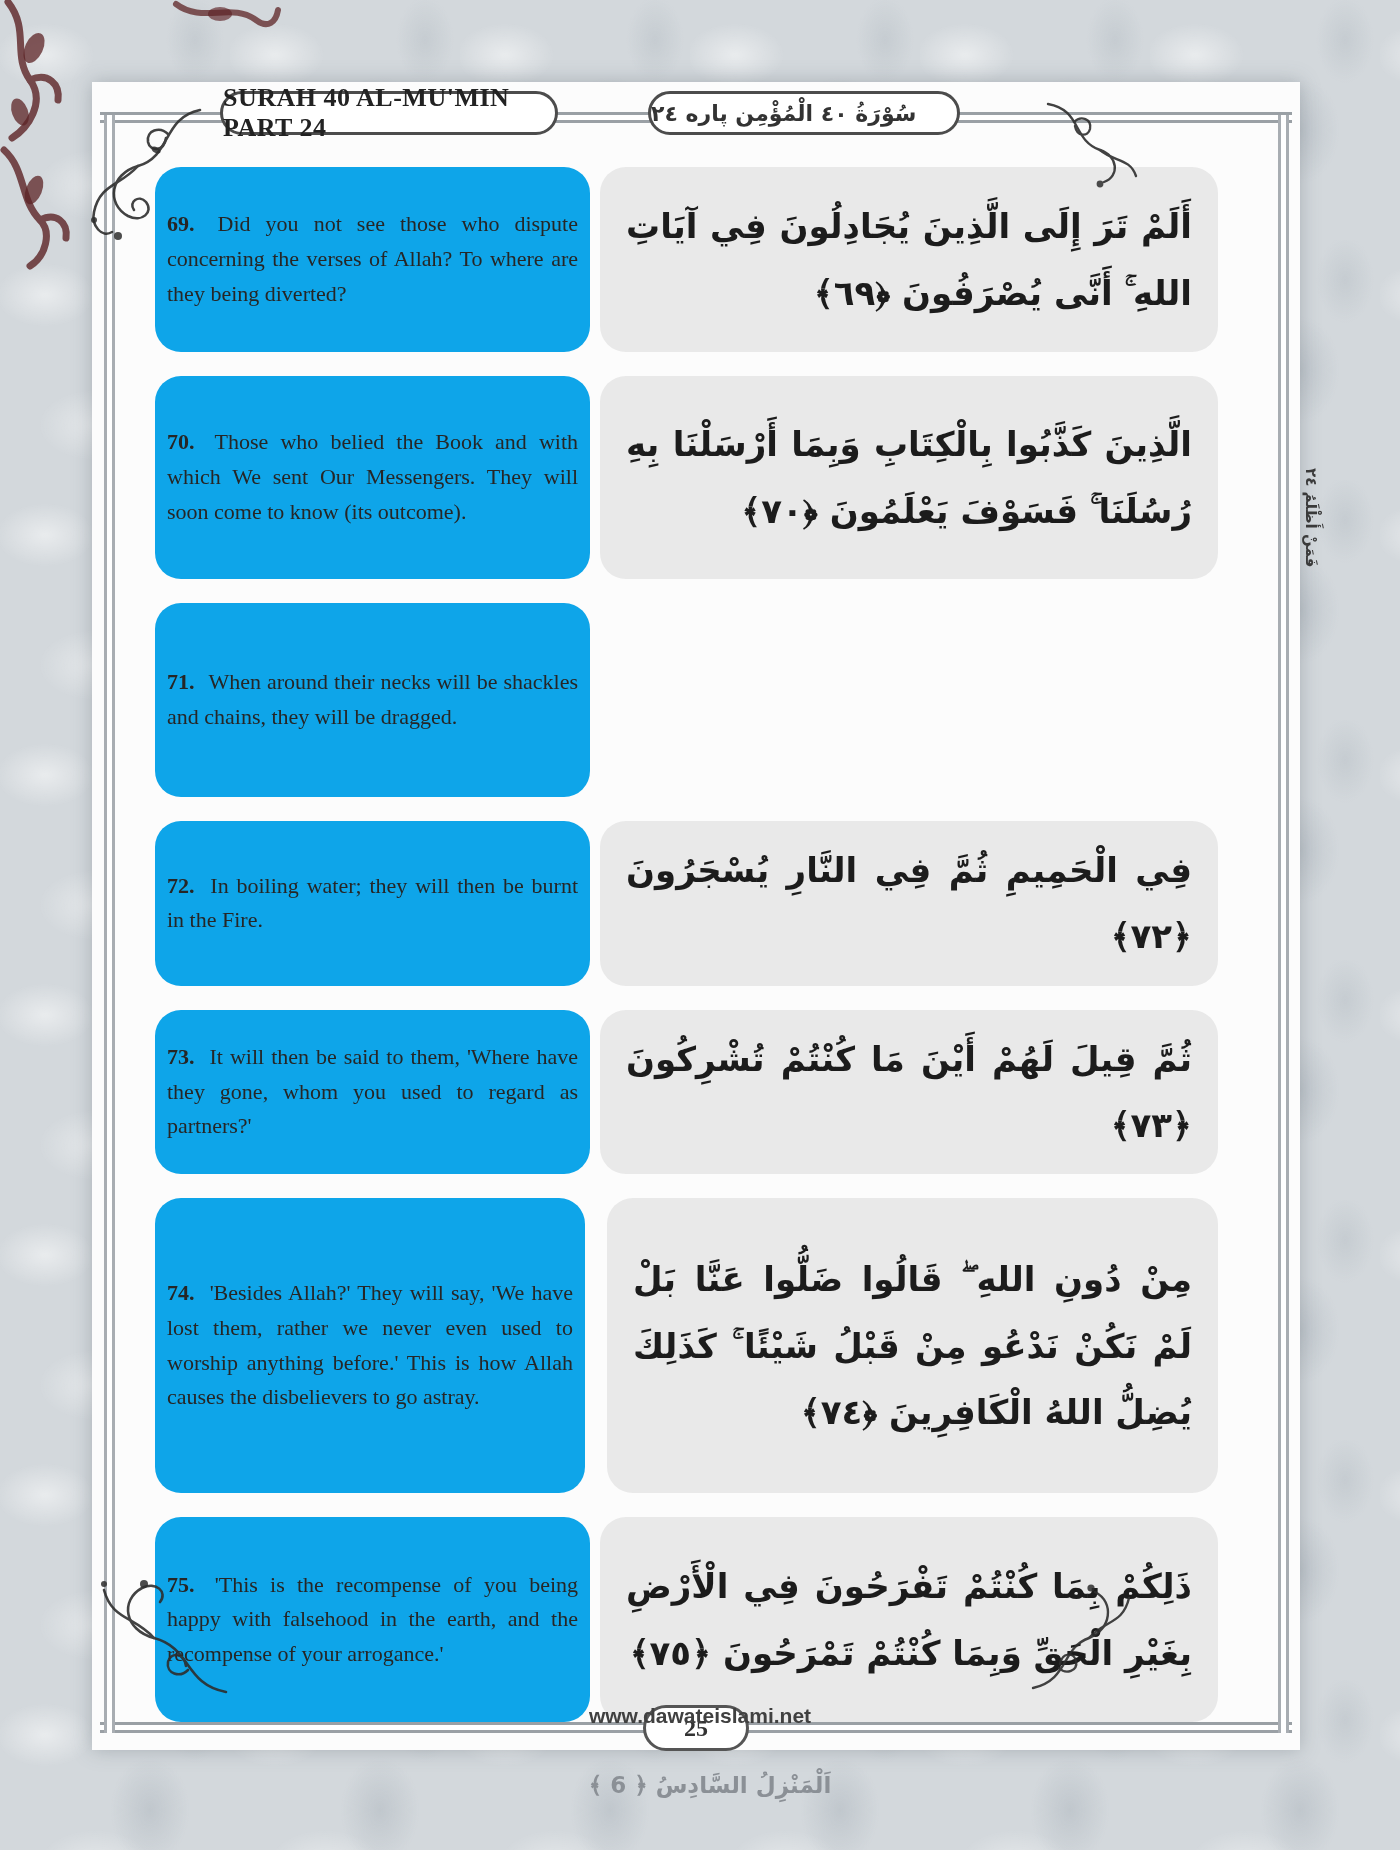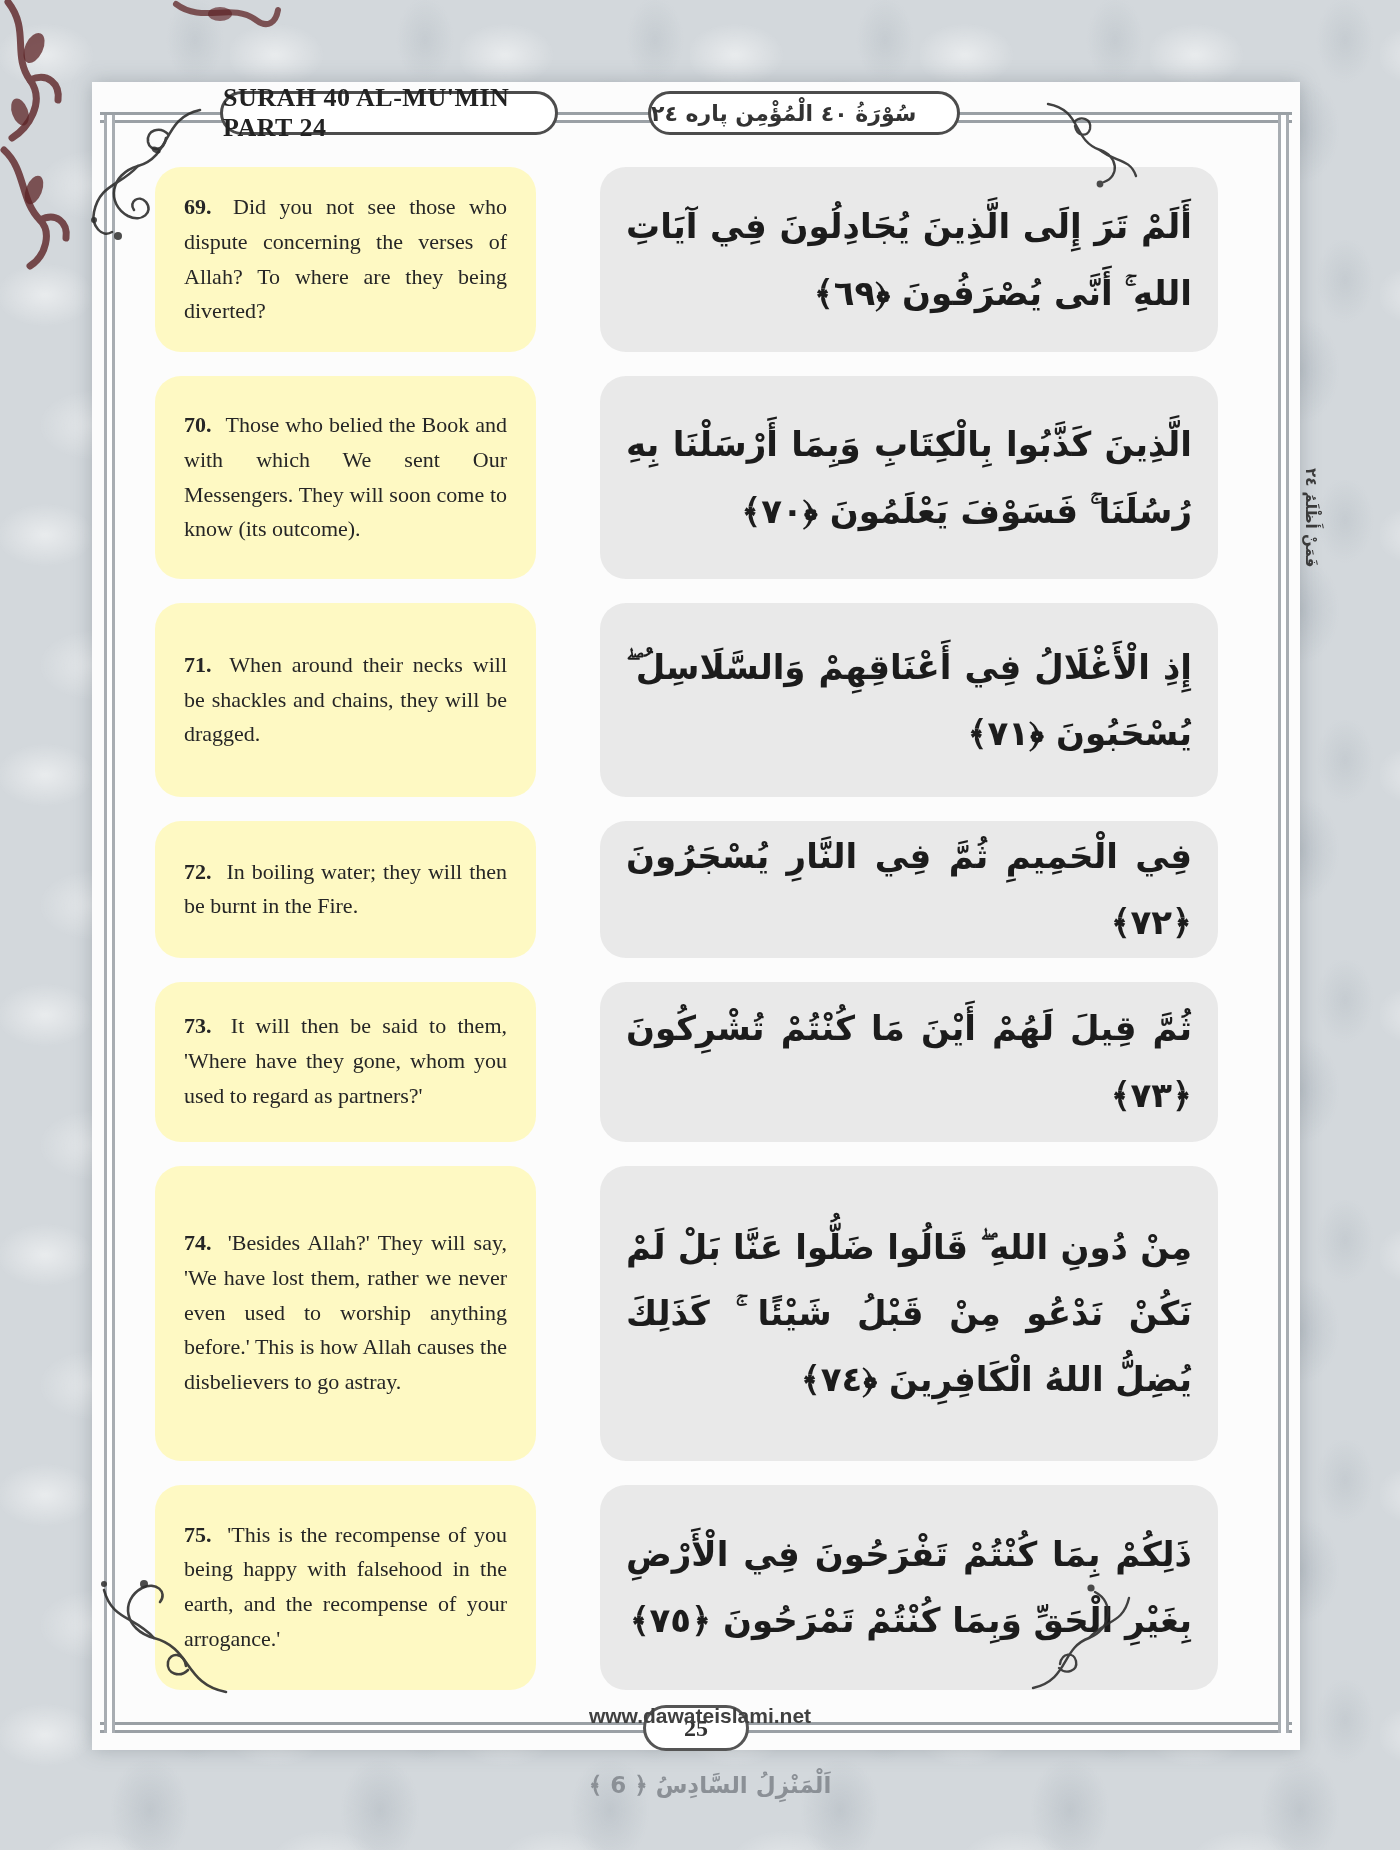--- a/index.html
+++ b/index.html
@@ -38,28 +38,28 @@
   .verses{position:absolute;left:63px;top:85px;width:1063px;}
   .verse-row{display:flex;justify-content:space-between;margin-bottom:24px;}
   .verse-row:nth-of-type(1){min-height:185px;}
   .verse-row:nth-of-type(2){min-height:203px;}
   .verse-row:nth-of-type(3){min-height:194px;}
   .verse-row:nth-of-type(4){min-height:128px;}
   .verse-row:nth-of-type(5){min-height:160px;}
   .verse-row:nth-of-type(6){min-height:295px;gap:22px;}
   .verse-row:nth-of-type(7){min-height:205px;}
   .eng-block{
-    width:381px;background:#fef9c3;border-radius:26px;box-sizing:border-box;
-    padding:18px 29px;display:flex;flex-direction:column;justify-content:center;
+    width:435px;background:#0ea5e9;border-radius:26px;box-sizing:border-box;
+    padding:18px 12px;display:flex;flex-direction:column;justify-content:center;
   }
   .vpar{margin:0;font-size:22px;line-height:1.58;color:#262626;text-align:justify;}
   .vnum{font-weight:bold;margin-right:8px;}
   .ar-block{
     width:618px;background:#e9e9e9;border-radius:26px;box-sizing:border-box;
-    padding:2px 26px;display:flex;align-items:center;
+    padding:16px 26px;display:flex;align-items:center;
   }
   .artext{
     width:100%;direction:rtl;text-align:justify;font-family:"DejaVu Sans",sans-serif;
     font-weight:bold;font-size:34px;line-height:1.95;color:#1c1c1c;
   }
   
   .pagenum-pill{
     position:absolute;top:1623px;left:50%;transform:translateX(-50%);
     width:106px;height:46px;background:#fff;border:3px solid #555;border-radius:24px;
     display:flex;align-items:center;justify-content:center;
@@ -183,23 +183,20 @@
     </div>
     <div class="ar-block">
       <div class="artext">الَّذِينَ كَذَّبُوا بِالْكِتَابِ وَبِمَا أَرْسَلْنَا بِهِ رُسُلَنَا ۚ فَسَوْفَ يَعْلَمُونَ ﴿٧٠﴾</div>
     </div>
   </div>
 
   <div class="verse-row">
     <div class="eng-block">
       <p class="vpar"><span class="vnum">71. </span><span class="vtext">When around their necks will be shackles and chains, they will be dragged.</span></p>
     </div>
-    <div class="ar-block">
-      <div class="artext">إِذِ الْأَغْلَالُ فِي أَعْنَاقِهِمْ وَالسَّلَاسِلُ ۖ يُسْحَبُونَ ﴿٧١﴾</div>
-    </div>
   </div>
 
   <div class="verse-row">
     <div class="eng-block">
       <p class="vpar"><span class="vnum">72. </span><span class="vtext">In boiling water; they will then be burnt in the Fire.</span></p>
     </div>
     <div class="ar-block">
       <div class="artext">فِي الْحَمِيمِ ثُمَّ فِي النَّارِ يُسْجَرُونَ ﴿٧٢﴾</div>
     </div>
   </div>

